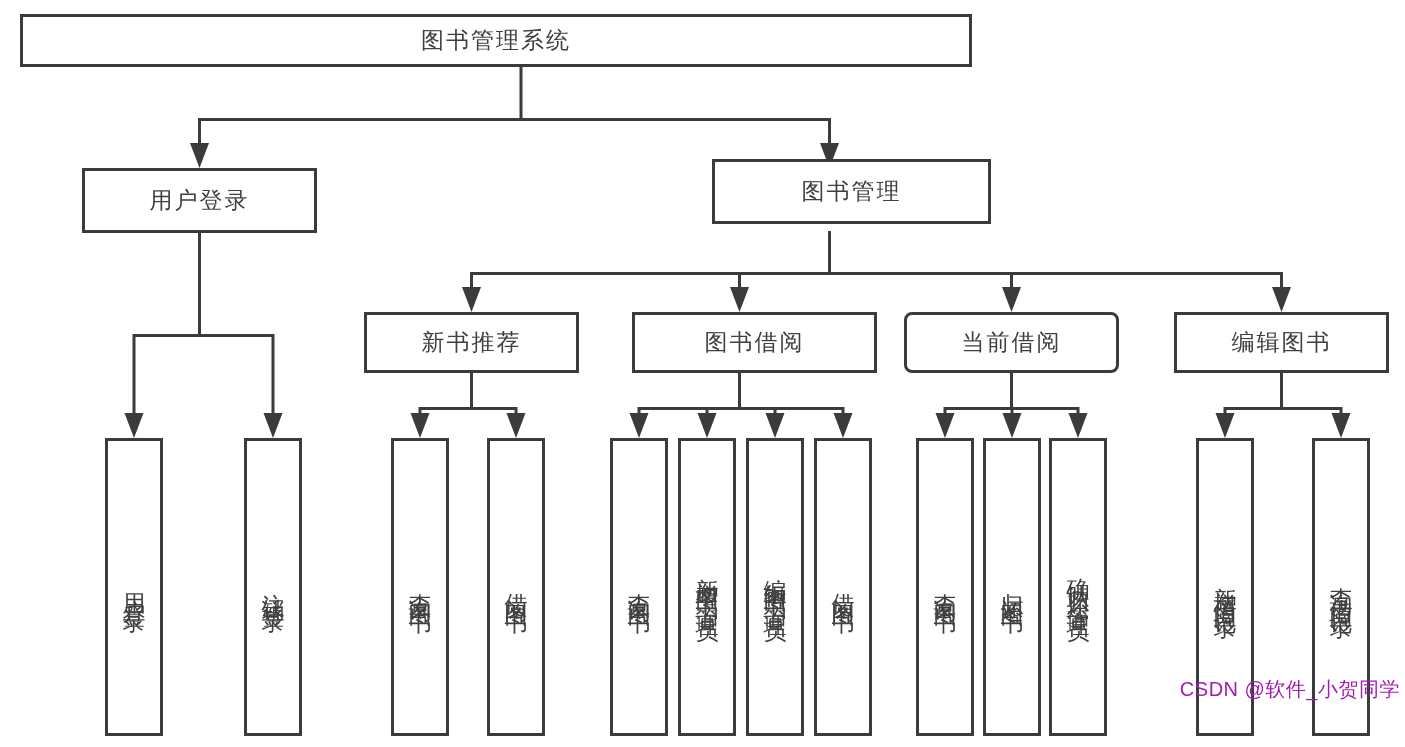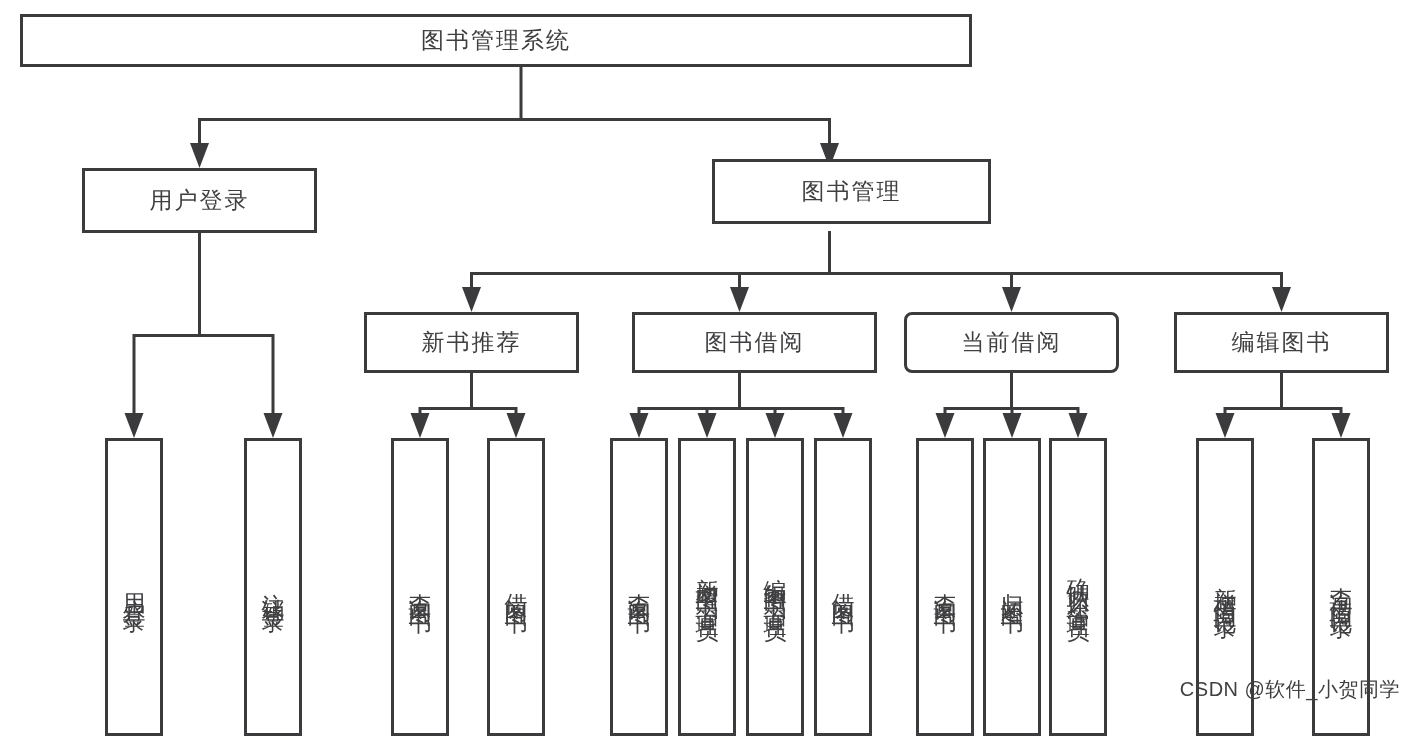--- a/index.html
+++ b/index.html
@@ -15,21 +15,21 @@
     text-align:center;
   }
   .h-node{font-size:23px;letter-spacing:2px;}
   .v-node{
     top:438px;width:58px;height:298px;
     writing-mode:vertical-rl;text-orientation:mixed;
     font-size:23px;letter-spacing:6px;line-height:1;
   }
   .watermark{
     position:absolute;z-index:2;right:5px;top:676px;
-    color:#404040;font-size:20px;letter-spacing:0.5px;white-space:nowrap;
+    color:#a21caf;font-size:20px;letter-spacing:0.5px;white-space:nowrap;
   }
 </style>
 </head>
 <body>
 
 <div class="canvas">
 
   <svg class="wires" width="1405" height="747" viewBox="0 0 1405 747">
     <g stroke="#3b3b3d" stroke-width="3" fill="none">
 

